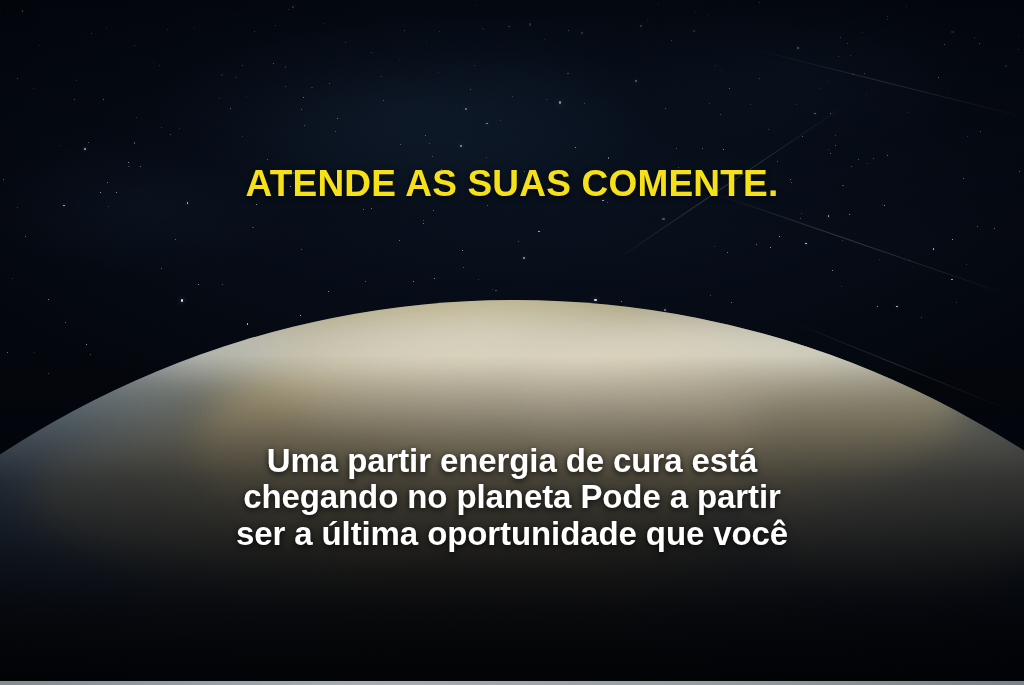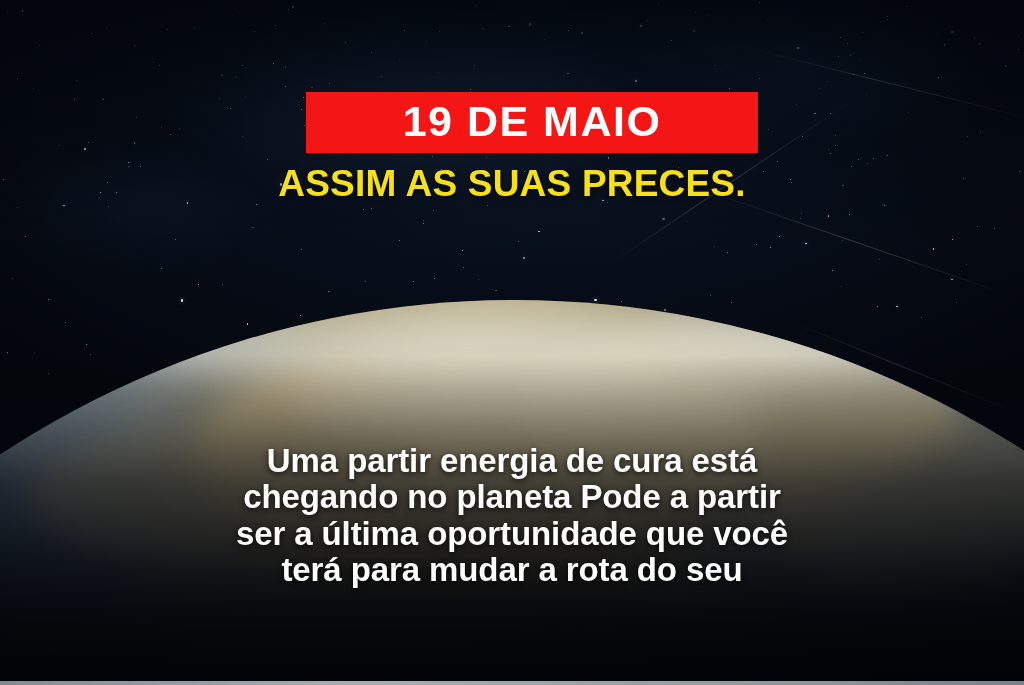--- a/index.html
+++ b/index.html
@@ -541,30 +541,26 @@
       <div class="terminator"></div>
     </div>
   </div>
 
   <div class="top-shade"></div>
   <div class="bottom-shade"></div>
   <div class="bottom-edge"></div>
 
   <div class="content">
 
-    <div class="date-banner">
-      <span class="date-text">19 DE MAIO</span>
-    </div>
 
     <div class="headline">
-      <span class="hl-line">ASSIM AS SUAS PRECES.</span>
+      <span class="hl-line">ATENDE AS SUAS COMENTE.</span>
     </div>
 
     <div class="body-copy">
       <span class="bc-line">Uma partir energia de cura está</span>
       <span class="bc-line">chegando no planeta Pode a partir</span>
       <span class="bc-line">ser a última oportunidade que você</span>
-      <span class="bc-line">terá para mudar a rota do seu</span>
     </div>
 
 
   </div>
 </div>
 
 </body></html>

